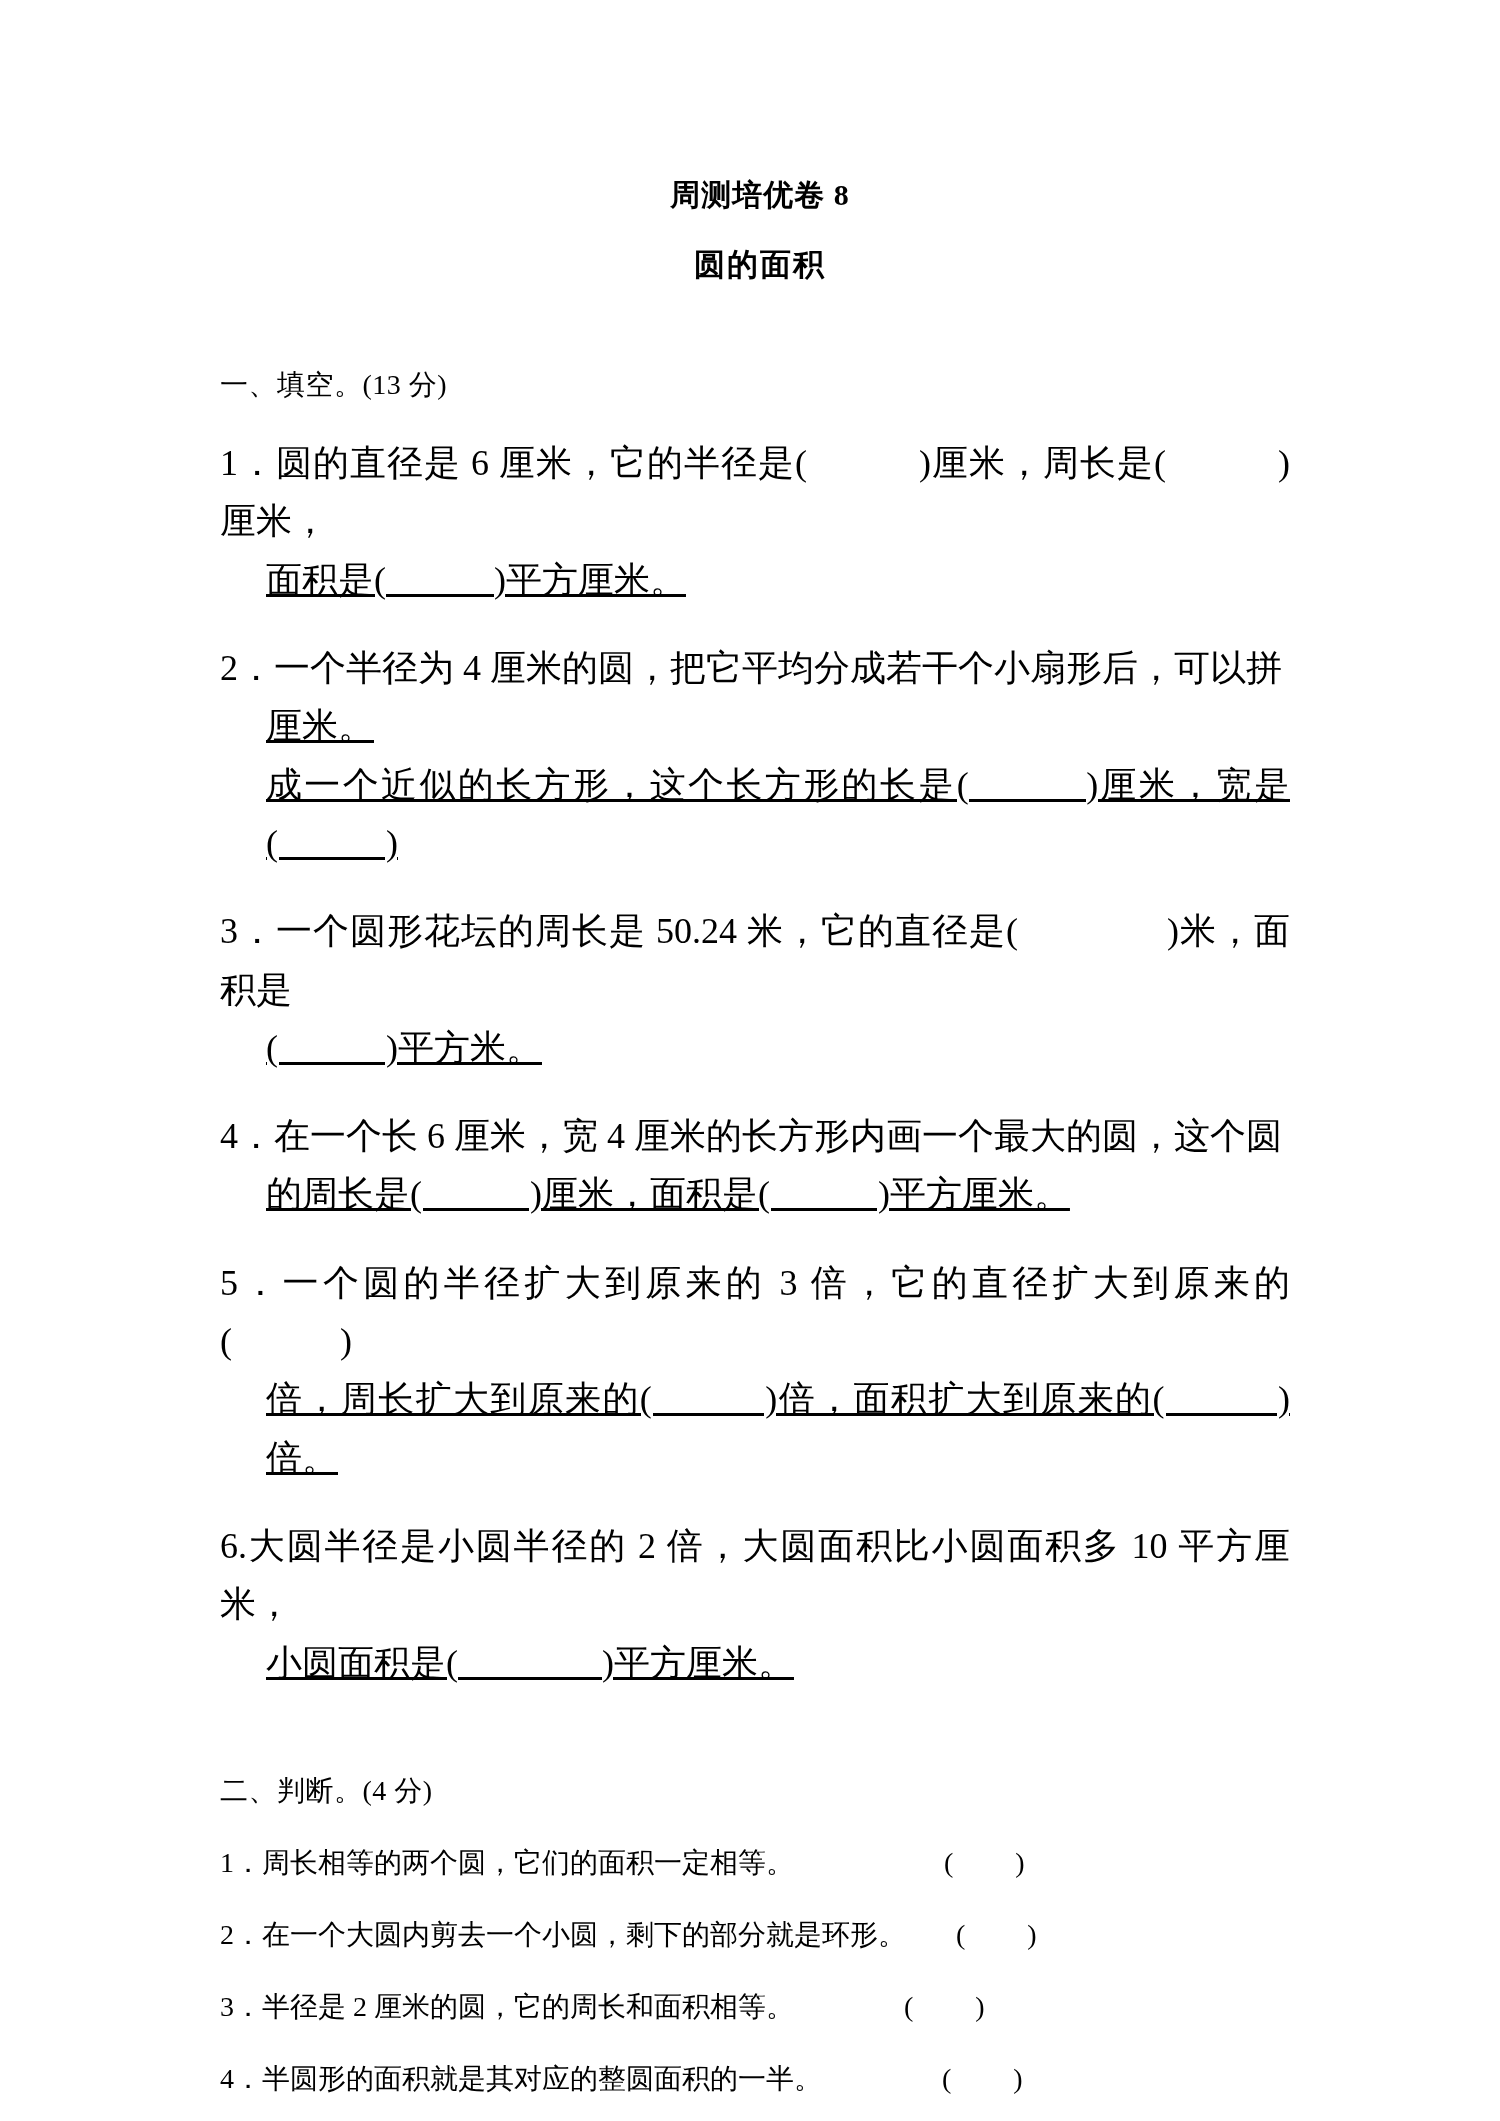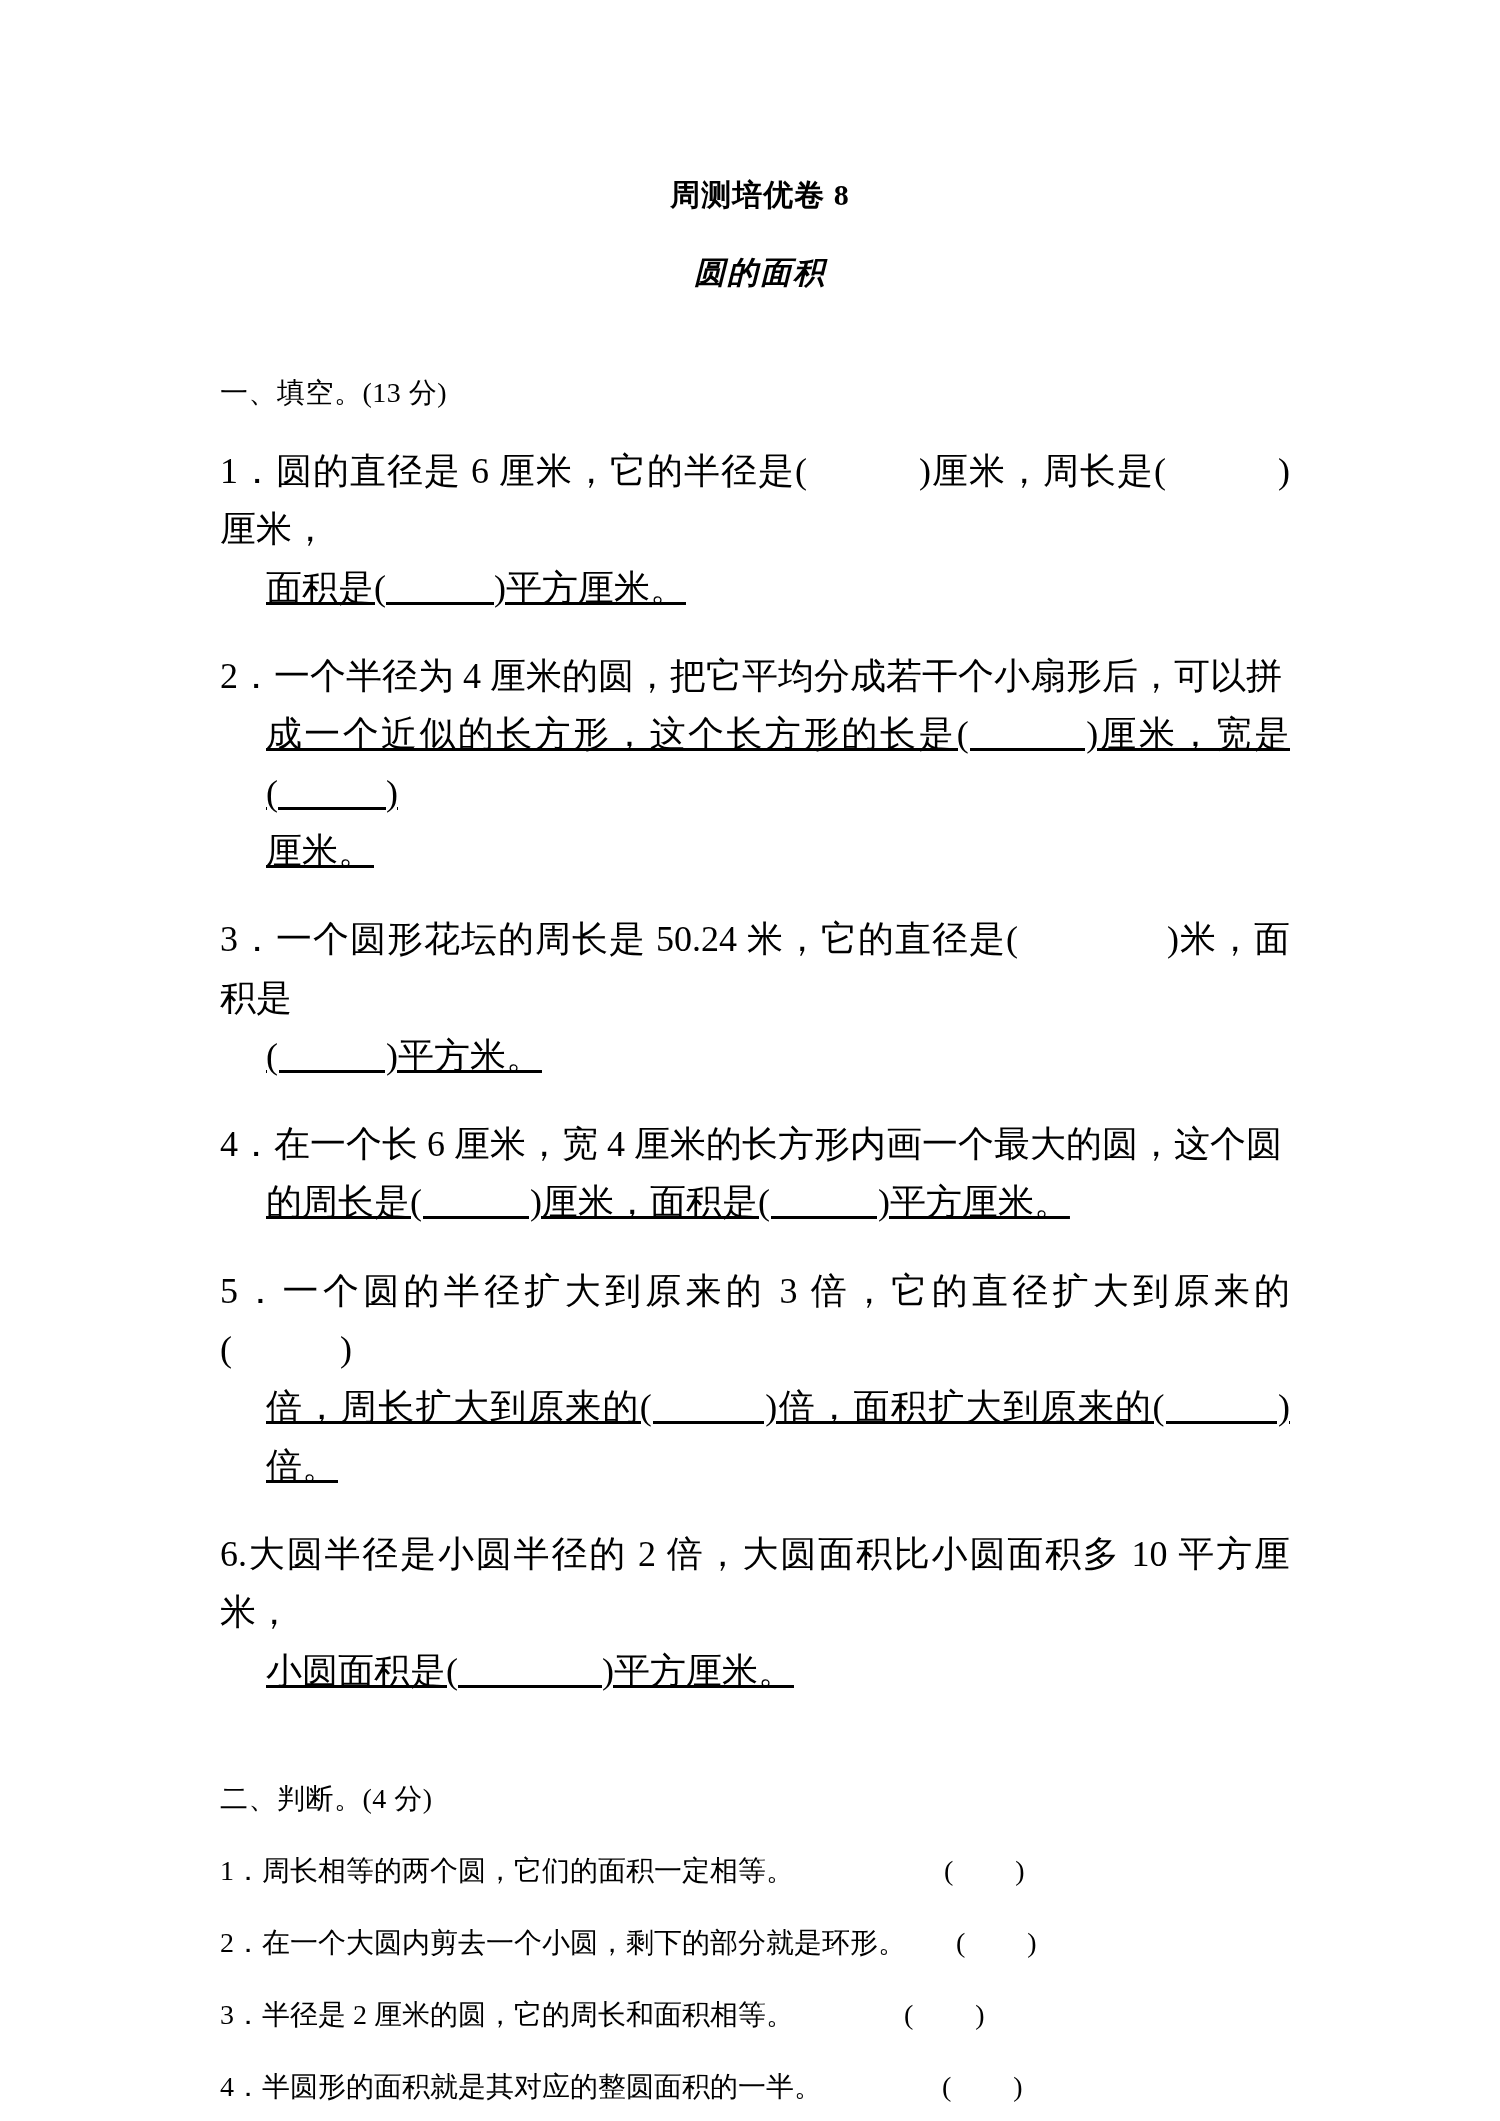--- a/index.html
+++ b/index.html
@@ -28,23 +28,22 @@
     font-size: 30px;
     letter-spacing: 1px;
     margin: 0 0 6px 0;
     padding-left: 10px;
   }
   .doc-subtitle {
     text-align: center;
     font-weight: bold;
     font-size: 31px;
     letter-spacing: 2px;
-    margin: 36px 0 0 0;
+    margin: 28px 0 0 0;
     padding-left: 10px;
-    font-style: italic;
   }
   .section-head {
     font-size: 28px;
     margin: 80px 0 0 0;
     letter-spacing: 0.5px;
   }
   .q {
     font-size: 36px;
     margin: 30px 0 0 0;
     line-height: 1.62;
@@ -87,22 +86,22 @@
 
   <div class="section-head">一、填空。(13 分)</div>
 
   <div class="q">
     <span class="num">1．</span><span>圆的直径是 6 厘米，它的半径是(　　　)厘米，周长是(　　　)厘米，</span>
     <span class="indent">面积是(　　　)平方厘米。</span>
   </div>
 
   <div class="q">
     <span class="num">2．</span><span>一个半径为 4 厘米的圆，把它平均分成若干个小扇形后，可以拼</span>
+    <span class="indent">厘米。</span>
     <span class="indent">成一个近似的长方形，这个长方形的长是(　　　)厘米，宽是(　　　)</span>
-    <span class="indent">厘米。</span>
   </div>
 
   <div class="q">
     <span class="num">3．</span><span>一个圆形花坛的周长是 50.24 米，它的直径是(　　　　)米，面积是</span>
     <span class="indent">(　　　)平方米。</span>
   </div>
 
   <div class="q">
     <span class="num">4．</span><span>在一个长 6 厘米，宽 4 厘米的长方形内画一个最大的圆，这个圆</span>
     <span class="indent">的周长是(　　　)厘米，面积是(　　　)平方厘米。</span>

